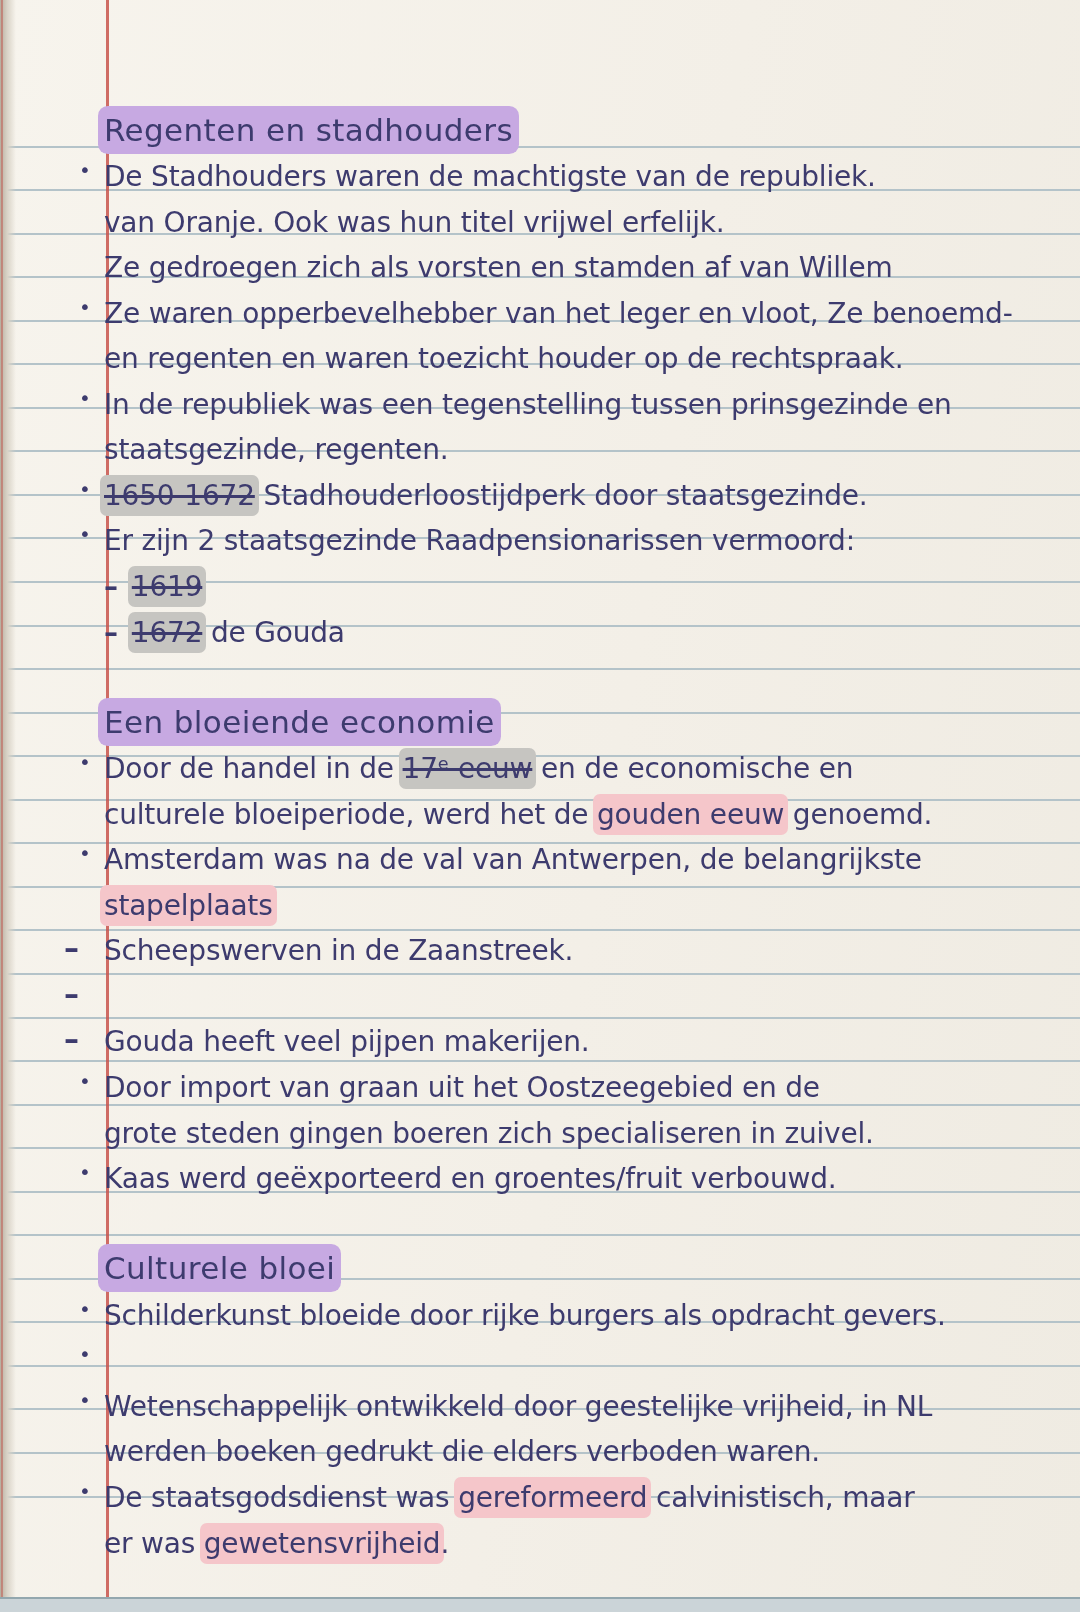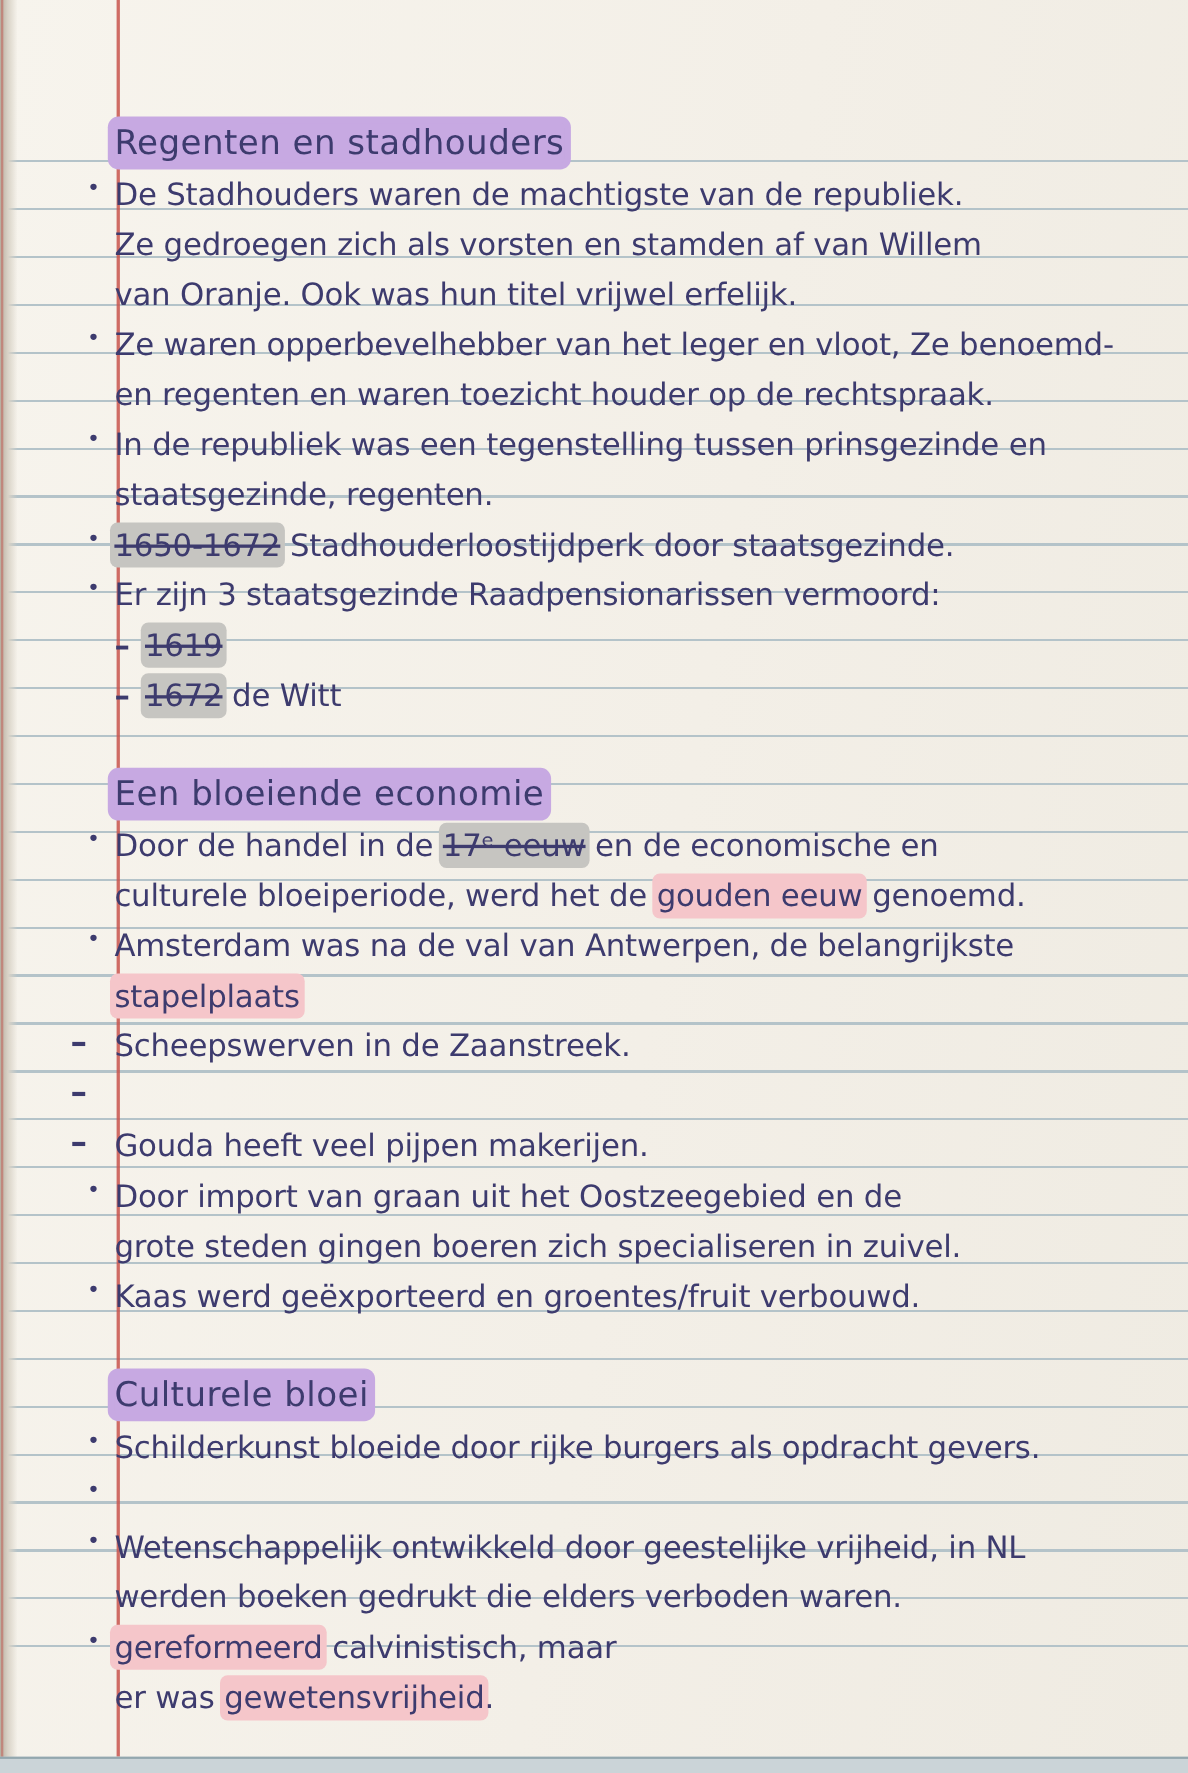--- a/index.html
+++ b/index.html
@@ -108,45 +108,45 @@
 <body>
 
 <div class="page">
   <div class="ruled-lines"></div>
   <div class="left-edge"></div>
   <div class="left-edge-line"></div>
   <div class="margin-line"></div>
   <div class="lines" id="note-lines">
       <div class="line heading"><span class="seg hl-purple">Regenten en stadhouders</span></div>
       <div class="line"><span class="mk mk-bullet">•</span><span class="seg">De Stadhouders waren de machtigste van de republiek.</span></div>
+      <div class="line"><span class="seg">van Oranje. Ook was hun titel vrijwel erfelijk.</span></div>
       <div class="line"><span class="seg">Ze gedroegen zich als vorsten en stamden af van Willem</span></div>
-      <div class="line"><span class="seg">van Oranje. Ook was hun titel vrijwel erfelijk.</span></div>
       <div class="line"><span class="mk mk-bullet">•</span><span class="seg">Ze waren opperbevelhebber van het leger en vloot, Ze benoemd-</span></div>
       <div class="line"><span class="seg">en regenten en waren toezicht houder op de rechtspraak.</span></div>
       <div class="line"><span class="mk mk-bullet">•</span><span class="seg">In de republiek was een tegenstelling tussen prinsgezinde en</span></div>
       <div class="line"><span class="seg">staatsgezinde, regenten.</span></div>
       <div class="line"><span class="mk mk-bullet">•</span><span class="seg hl-gray strike">1650-1672</span><span class="seg"> Stadhouderloostijdperk door staatsgezinde.</span></div>
-      <div class="line"><span class="mk mk-bullet">•</span><span class="seg">Er zijn 3 staatsgezinde Raadpensionarissen vermoord:</span></div>
+      <div class="line"><span class="mk mk-bullet">•</span><span class="seg">Er zijn 2 staatsgezinde Raadpensionarissen vermoord:</span></div>
       <div class="line"><span class="mk mk-dash-in">–</span><span class="seg hl-gray strike">1619</span></div>
-      <div class="line"><span class="mk mk-dash-in">–</span><span class="seg hl-gray strike">1672</span><span class="seg"> de Witt</span></div>
+      <div class="line"><span class="mk mk-dash-in">–</span><span class="seg hl-gray strike">1672</span><span class="seg"> de Gouda</span></div>
       <div class="line"></div>
       <div class="line heading"><span class="seg hl-purple">Een bloeiende economie</span></div>
       <div class="line"><span class="mk mk-bullet">•</span><span class="seg">Door de handel in de </span><span class="seg hl-gray strike">17ᵉ eeuw</span><span class="seg"> en de economische en</span></div>
       <div class="line"><span class="seg">culturele bloeiperiode, werd het de </span><span class="seg hl-pink">gouden eeuw</span><span class="seg"> genoemd.</span></div>
       <div class="line"><span class="mk mk-bullet">•</span><span class="seg">Amsterdam was na de val van Antwerpen, de belangrijkste</span></div>
       <div class="line"><span class="seg hl-pink">stapelplaats</span></div>
       <div class="line"><span class="mk mk-dash-out">–</span><span class="seg">Scheepswerven in de Zaanstreek.</span></div>
       <div class="line"><span class="mk mk-dash-out">–</span></div>
       <div class="line"><span class="mk mk-dash-out">–</span><span class="seg">Gouda heeft veel pijpen makerijen.</span></div>
       <div class="line"><span class="mk mk-bullet">•</span><span class="seg">Door import van graan uit het Oostzeegebied en de</span></div>
       <div class="line"><span class="seg">grote steden gingen boeren zich specialiseren in zuivel.</span></div>
       <div class="line"><span class="mk mk-bullet">•</span><span class="seg">Kaas werd geëxporteerd en groentes/fruit verbouwd.</span></div>
       <div class="line"></div>
       <div class="line heading"><span class="seg hl-purple">Culturele bloei</span></div>
       <div class="line"><span class="mk mk-bullet">•</span><span class="seg">Schilderkunst bloeide door rijke burgers als opdracht gevers.</span></div>
       <div class="line"><span class="mk mk-bullet">•</span></div>
       <div class="line"><span class="mk mk-bullet">•</span><span class="seg">Wetenschappelijk ontwikkeld door geestelijke vrijheid, in NL</span></div>
       <div class="line"><span class="seg">werden boeken gedrukt die elders verboden waren.</span></div>
-      <div class="line"><span class="mk mk-bullet">•</span><span class="seg hl-pink">gereformeerd</span><span class="seg"> calvinistisch, maar</span></div>
+      <div class="line"><span class="mk mk-bullet">•</span><span class="seg">De staatsgodsdienst was </span><span class="seg hl-pink">gereformeerd</span><span class="seg"> calvinistisch, maar</span></div>
       <div class="line"><span class="seg">er was </span><span class="seg hl-pink">gewetensvrijheid</span><span class="seg">.</span></div>
     </div>
   <div class="bottom-band"></div>
 </div>
 
 </body></html>

